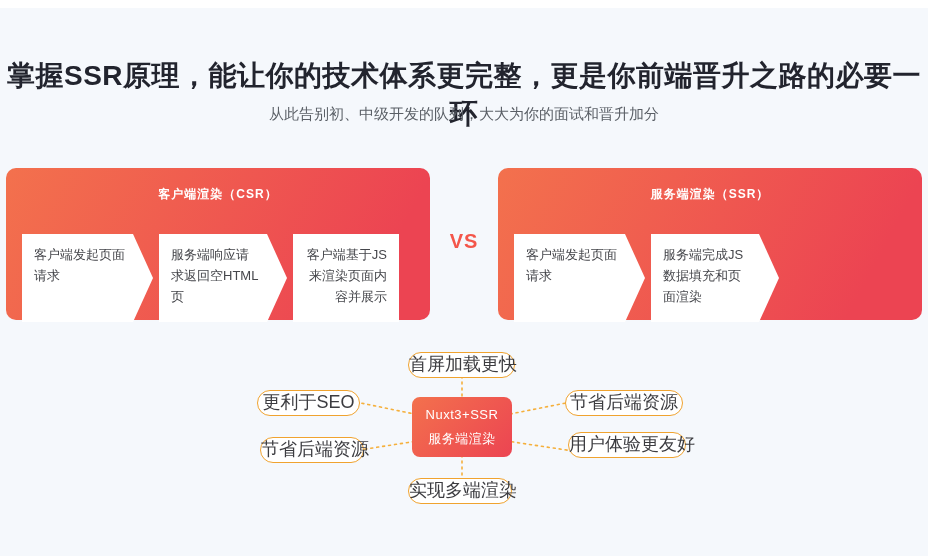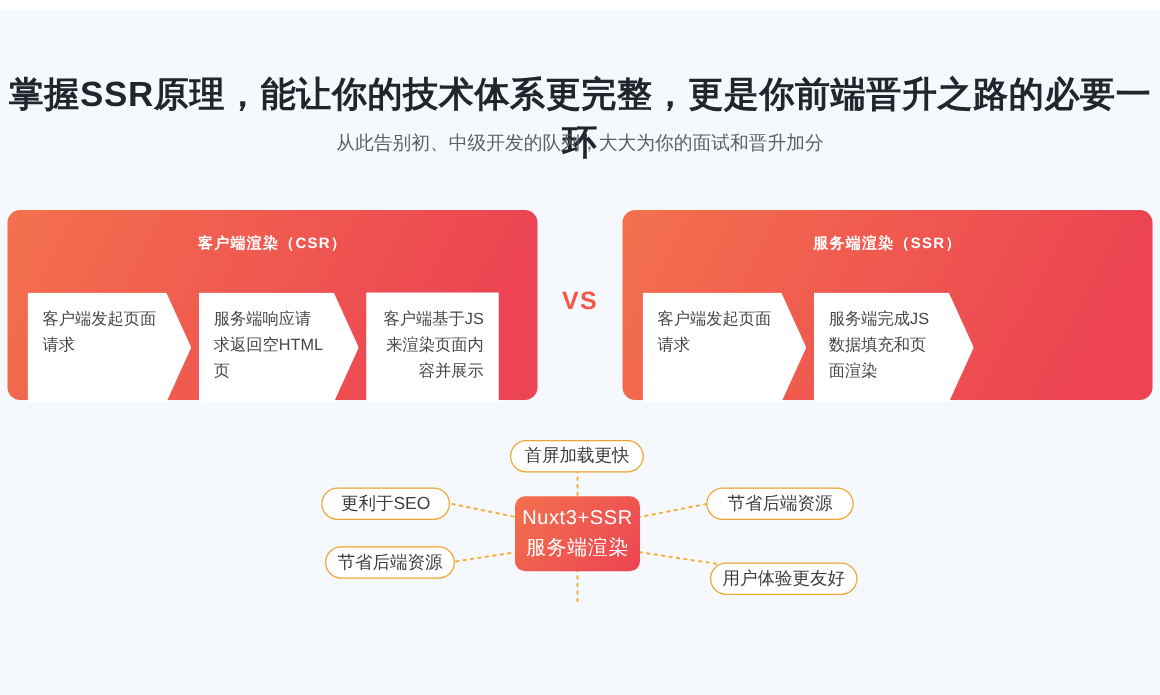--- a/index.html
+++ b/index.html
@@ -94,44 +94,44 @@
     stroke-dasharray: 2 4;
     stroke-linecap: round;
   }
   .center-node {
     position: absolute;
     left: 412px; top: 397px;
     width: 100px; height: 60px;
     border-radius: 8px;
     background: linear-gradient(135deg, var(--brand-orange-start, #f3714d) 0%, var(--brand-red, #ec4452) 100%);
     color: #ffffff;
-    font-size: 16px;
+    font-size: 13px;
     font-weight: 500;
     text-align: center;
     line-height: 24px;
     padding-top: 6px;
     letter-spacing: 0.5px;
   }
   .pill {
     position: absolute;
     height: 26px;
     background: #ffffff;
     border: 1.5px solid var(--pill-border, #f0a32f);
     border-radius: 14px;
-    font-size: 14px;
+    font-size: 18px;
     color: #3c3c40;
     text-align: center;
     line-height: 23px;
     white-space: nowrap;
   }
   .pill-top          { left: 408px; top: 352px; width: 107px; }
   .pill-left-top     { left: 257px; top: 390px; width: 103px; }
   .pill-left-bottom  { left: 260px; top: 437px; width: 104px; }
   .pill-right-top    { left: 565px; top: 390px; width: 118px; }
-  .pill-right-bottom { left: 568px; top: 450px; width: 118px; }
+  .pill-right-bottom { left: 568px; top: 432px; width: 118px; }
   .pill-bottom       { left: 408px; top: 478px; width: 104px; }
 </style>
 </head>
 <body>
 
 <div class="page">
   <div class="section-bg"></div>
 
   <h1 class="hero-title">掌握SSR原理，能让你的技术体系更完整，更是你前端晋升之路的必要一环</h1>
   <p class="hero-subtitle">从此告别初、中级开发的队列，大大为你的面试和晋升加分</p>
@@ -173,13 +173,14 @@
   <div class="center-node">
     <div>Nuxt3+SSR</div>
     <div>服务端渲染</div>
   </div>
 
   <div class="pill pill-top">首屏加载更快</div>
   <div class="pill pill-left-top">更利于SEO</div>
   <div class="pill pill-left-bottom">节省后端资源</div>
   <div class="pill pill-right-top">节省后端资源</div>
   <div class="pill pill-right-bottom">用户体验更友好</div>
+  <div class="pill pill-bottom">实现多端渲染</div>
 </div>
 
 </body></html>

